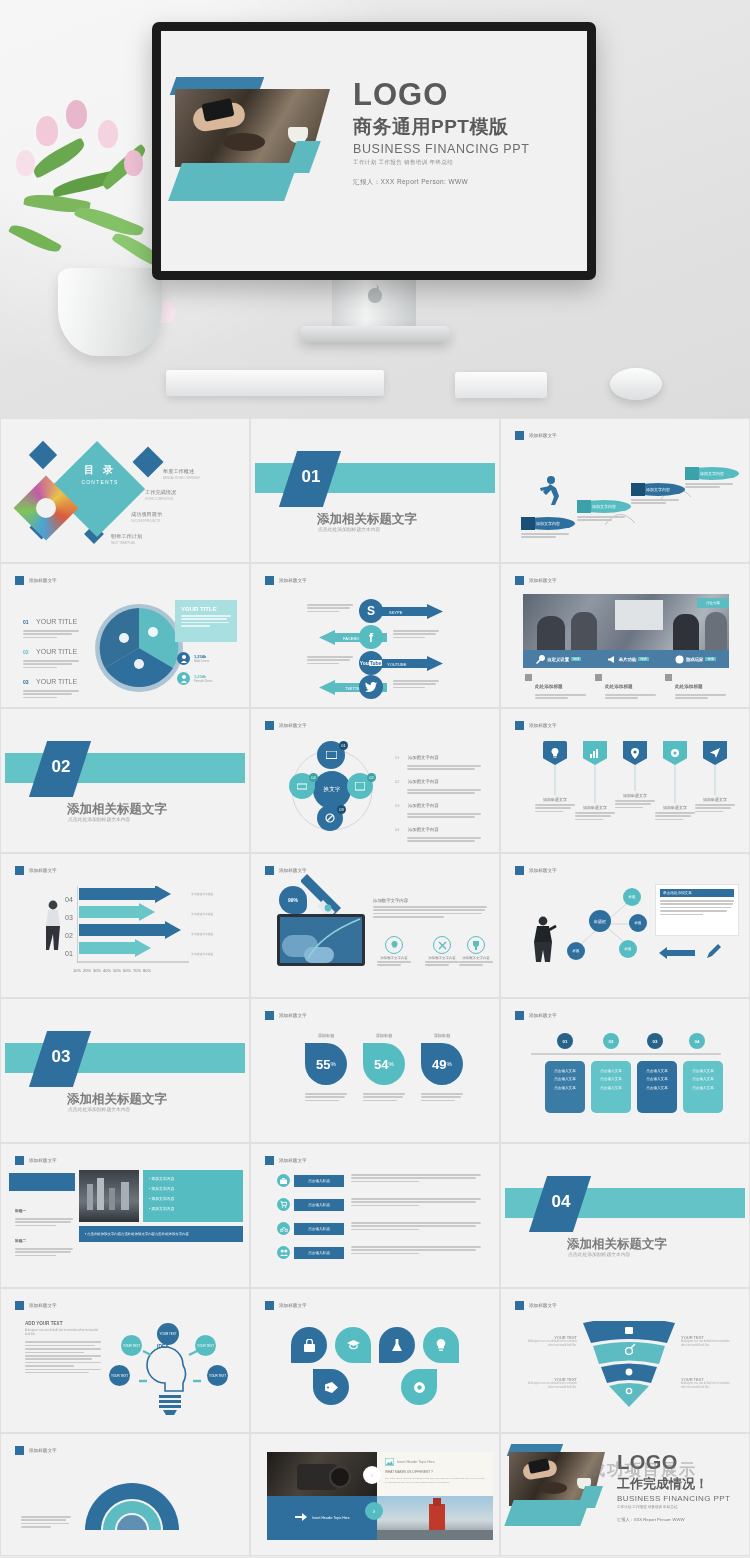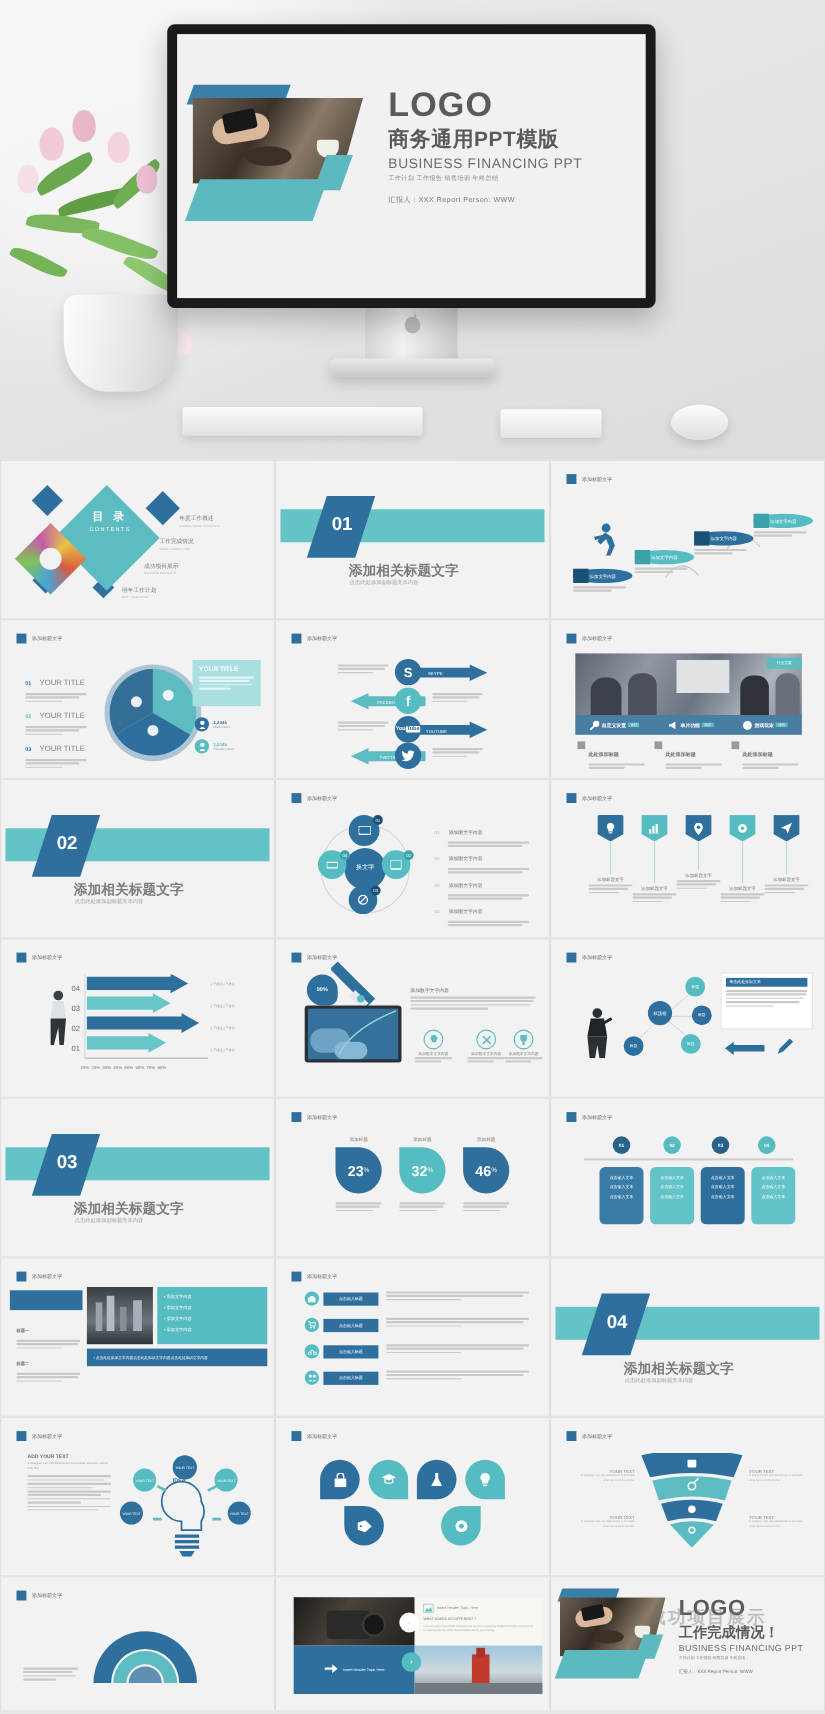--- a/index.html
+++ b/index.html
@@ -778,29 +778,29 @@
   <div class="slide">
       <div class="slide-in">
     <div class="hdr">
       <span class="hdr-sq"></span>
       <span class="hdr-tx">添加标题文字</span>
         </div>
     <div style="position:absolute;left:50px;top:30px;width:42px;text-align:center;font-size:4.2px;color:#7d7d7d">添加标题</div>
     <div style="position:absolute;left:108px;top:30px;width:42px;text-align:center;font-size:4.2px;color:#7d7d7d">添加标题</div>
     <div style="position:absolute;left:166px;top:30px;width:42px;text-align:center;font-size:4.2px;color:#7d7d7d">添加标题</div>
     <div style="position:absolute;left:50px;top:40px;width:42px;height:42px;background:#2e6f9e;border-radius:0 50% 50% 50%;display:flex;align-items:center;justify-content:center;color:#fff">
-      <span style="font-size:13px;font-weight:bold">23</span>
+      <span style="font-size:13px;font-weight:bold">55</span>
       <span style="font-size:6px">%</span>
         </div>
     <div style="position:absolute;left:108px;top:40px;width:42px;height:42px;background:#55bcc2;border-radius:0 50% 50% 50%;display:flex;align-items:center;justify-content:center;color:#fff">
-      <span style="font-size:13px;font-weight:bold">32</span>
+      <span style="font-size:13px;font-weight:bold">54</span>
       <span style="font-size:6px">%</span>
         </div>
     <div style="position:absolute;left:166px;top:40px;width:42px;height:42px;background:#2e6f9e;border-radius:0 50% 50% 50%;display:flex;align-items:center;justify-content:center;color:#fff">
-      <span style="font-size:13px;font-weight:bold">46</span>
+      <span style="font-size:13px;font-weight:bold">49</span>
       <span style="font-size:6px">%</span>
         </div>
     <div class="tiny" style="position:absolute;left:50px;top:90px;width:42px">
       <span class="ln" style="width:100%"></span>
           <span class="ln" style="width:96%"></span>
           <span class="ln" style="width:82%"></span>
         </div>
     <div class="tiny" style="position:absolute;left:108px;top:90px;width:42px">
       <span class="ln" style="width:100%"></span>
           <span class="ln" style="width:96%"></span>

